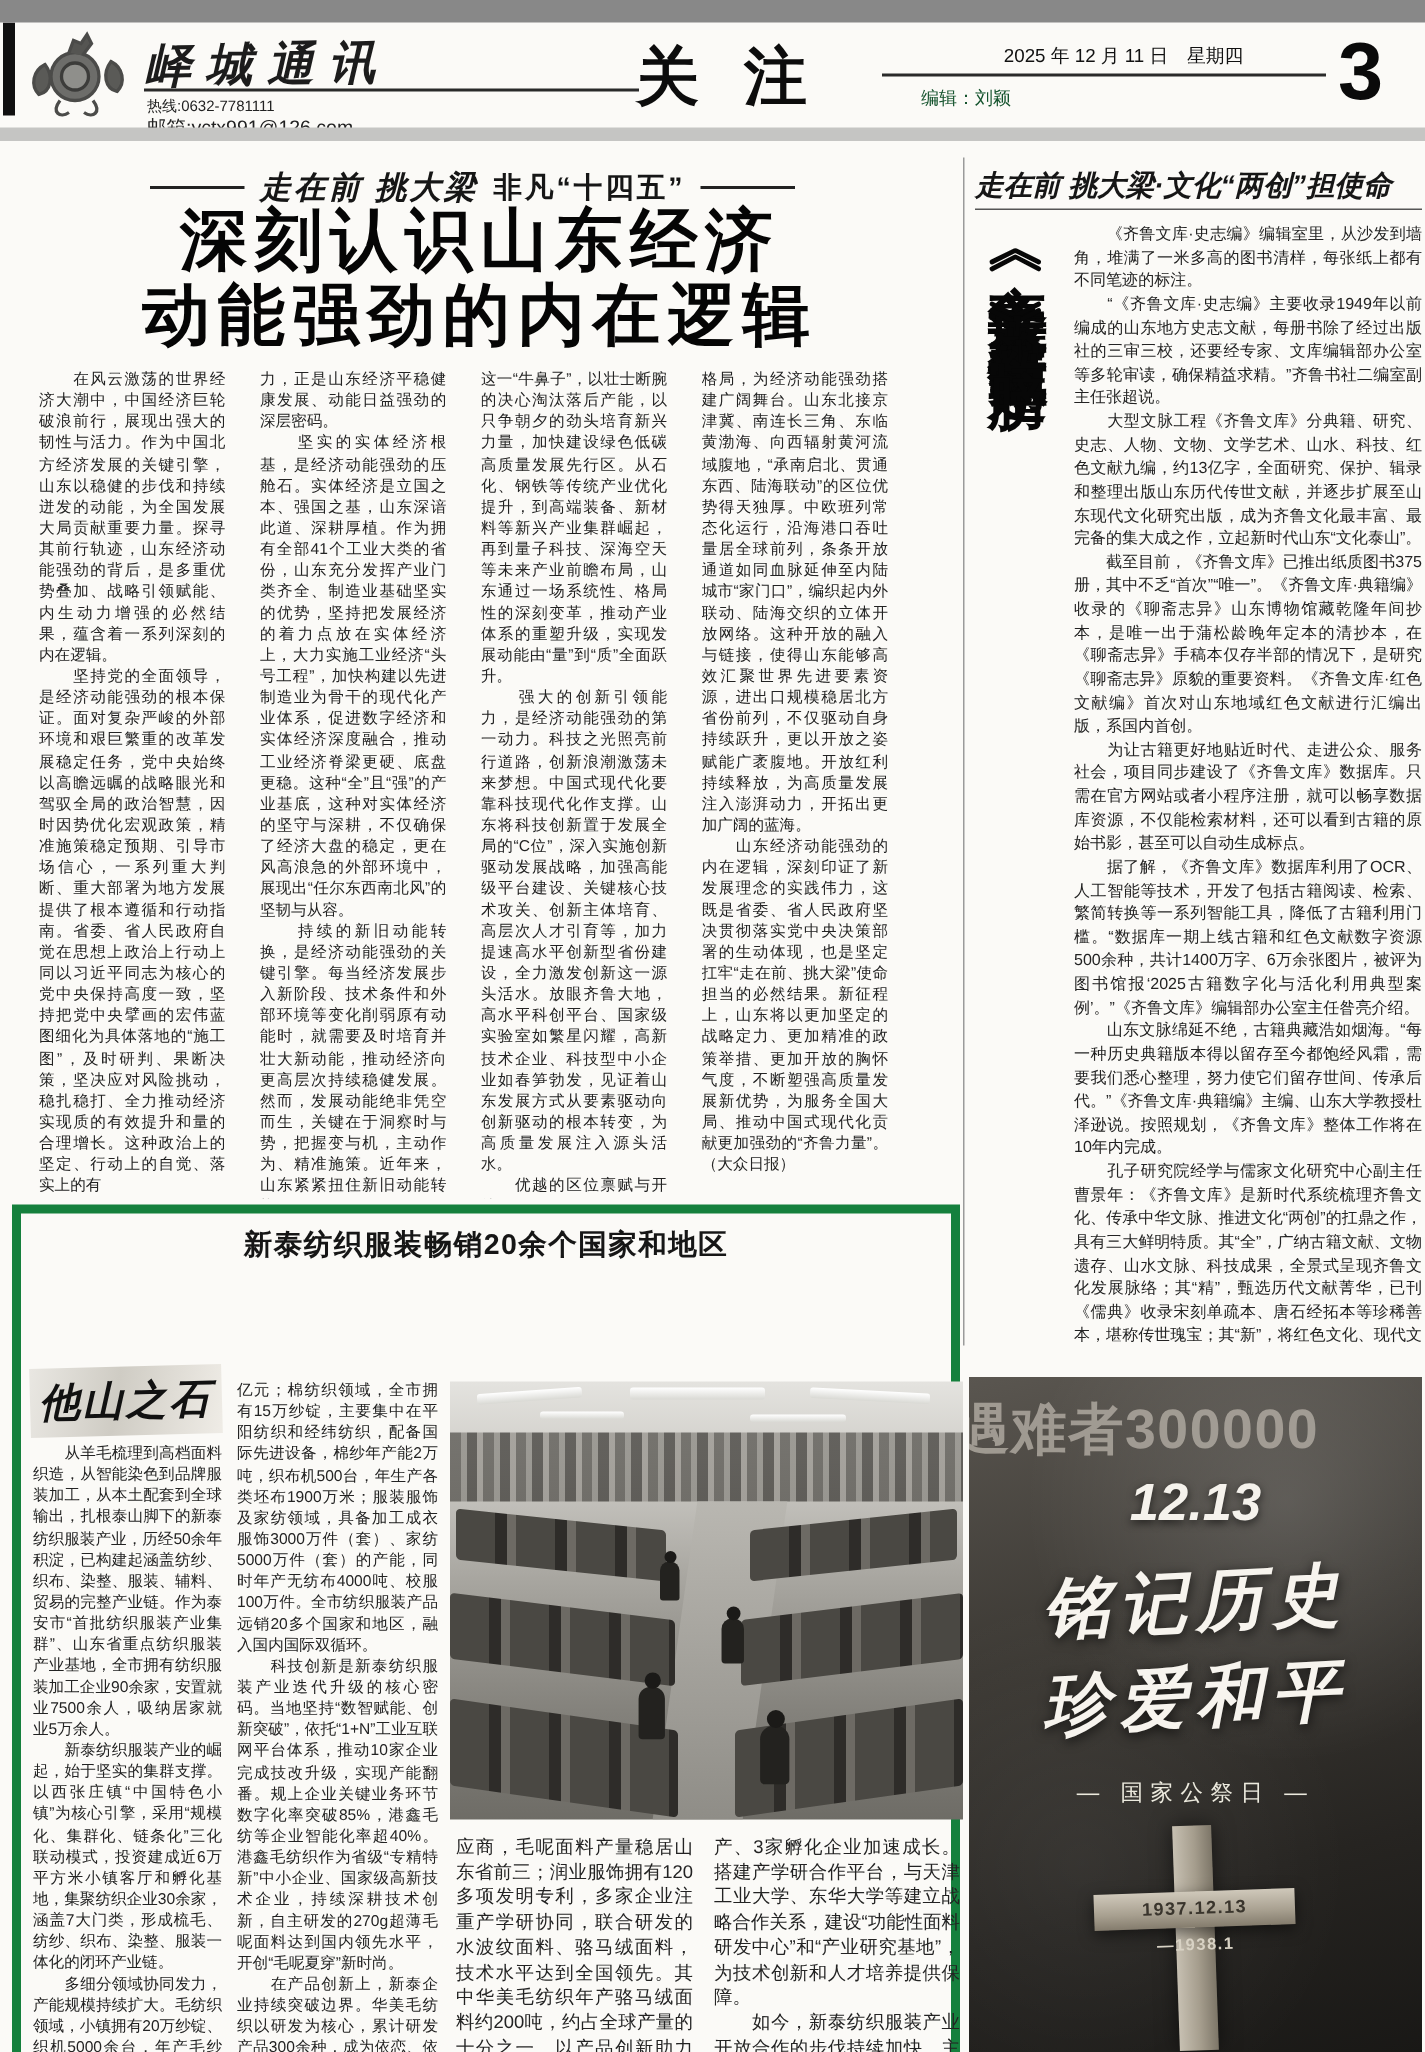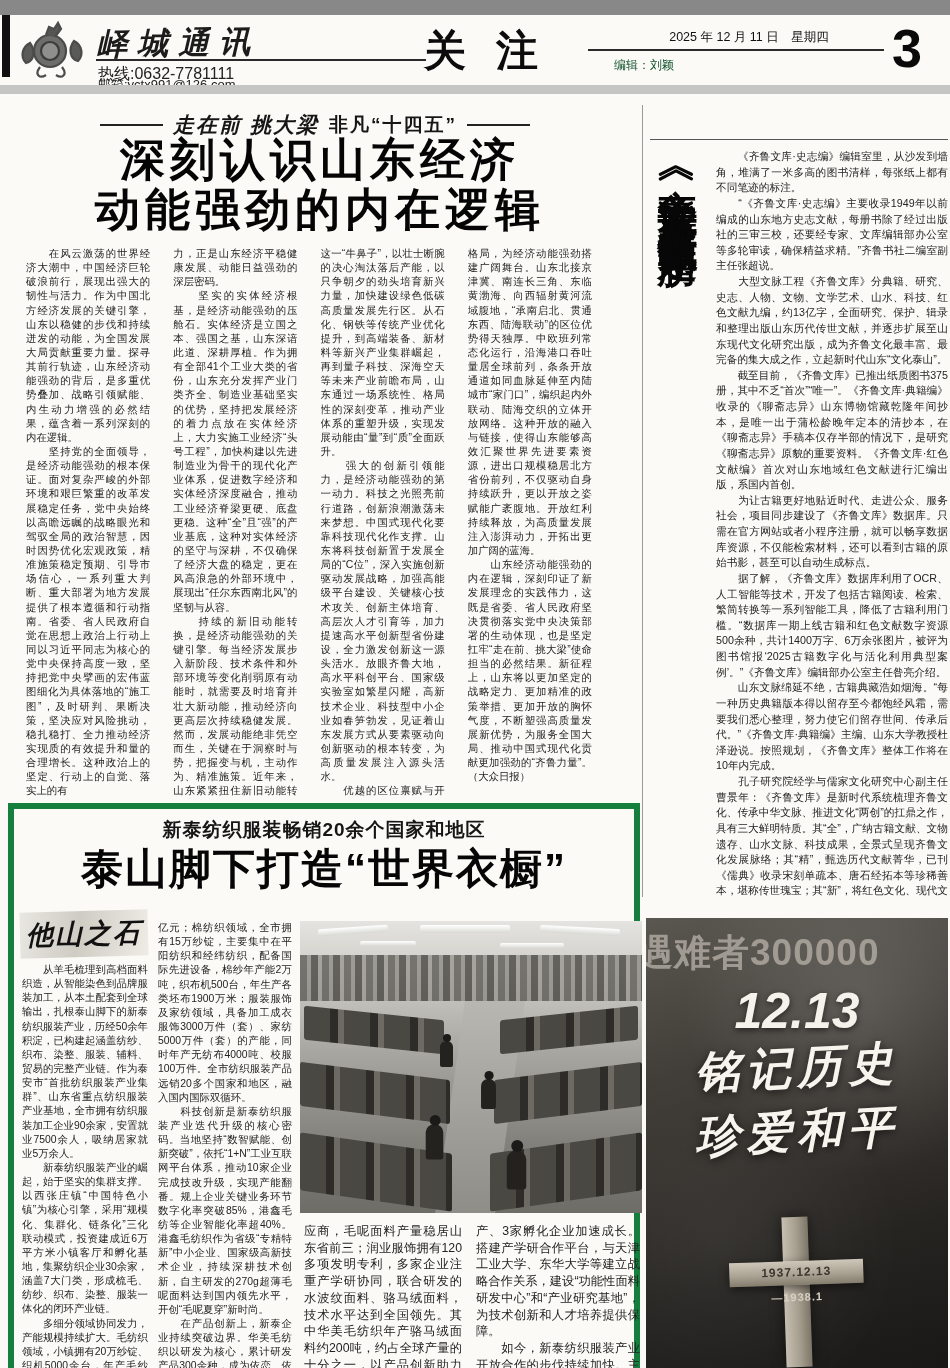--- a/index.html
+++ b/index.html
@@ -14,21 +14,21 @@
   .rule { background:#2a2a2a; }
 
   
   .black-bar { left:2px; top:0; width:8px; height:62px; background:#101010; }
   .logo { left:16px; top:2px; width:72px; height:62px; }
   .masthead-title {
     left:96px; top:6px; width:330px; font-size:31px; font-weight:bold;
     font-style:italic; letter-spacing:10px; color:#1c1c1c; transform:rotate(-1deg);
   }
   .masthead-rule { left:96px; top:44px; width:330px; height:2px; }
-  .masthead-hotline { left:98px; top:49px; font-size:16px; color:#222;text-align:right; }
+  .masthead-hotline { left:98px; top:49px; font-size:10px; color:#222;text-align:right; }
   .masthead-email { left:98px; top:61px; font-size:13px; color:#222; }
   .section-title { left:424px; top:8px; font-size:42px; font-weight:700; letter-spacing:30px; color:#0c0c0c; }
   .masthead-date { left:614px; top:14px; width:270px; font-size:12.5px; text-align:center; color:#111; }
   .date-rule { left:588px; top:34px; width:296px; height:1.5px; }
   .masthead-editor { left:614px; top:42px; width:200px; font-size:12px; color:#14532d; }
   .page-number { left:892px; top:2px; font-size:54px; font-weight:900; color:#0a0a0a; }
   .gray-band { left:0; top:70px; width:950px; height:9px; background:#c5c5c3; }
 
   
   .main-kicker-row { left:100px; top:96px; width:430px; display:flex; align-items:center; gap:10px; }
@@ -77,21 +77,21 @@
   .worker::before { content:""; position:absolute; left:3px; top:-7px; width:8px; height:8px; border-radius:50%; background:#1b1a18; }
 
   
   .memorial { left:646px; top:903px; width:302px; height:463px; overflow:hidden; color:#f2efe9;
     background:
       radial-gradient(circle at 70% 18%, rgba(255,255,255,.14), rgba(0,0,0,0) 40%),
       radial-gradient(circle at 25% 70%, rgba(255,255,255,.06), rgba(0,0,0,0) 45%),
       linear-gradient(165deg,#5a5650 0%,#3b3833 38%,#262421 70%,#181715 100%); }
   .mem-overlay { position:absolute; left:-10px; top:10px; width:330px; font-size:37px; font-weight:900;
     color:#b3ada4; opacity:.8; white-space:nowrap; letter-spacing:1px; }
-  .mem-date { position:absolute; left:0; top:64px; width:100%; text-align:center; font-size:50px; font-weight:900;
+  .mem-date { position:absolute; left:0; top:64px; width:100%; text-align:center; font-size:35px; font-weight:900;
     color:#f5f2ec; font-style:italic; text-shadow:0 2px 6px rgba(0,0,0,.6); }
   .mem-slogan { position:absolute; width:100%; text-align:center; font-size:45px; font-weight:900; font-style:italic;
     letter-spacing:6px; color:#f7f4ee; transform:rotate(-3deg); text-shadow:0 2px 8px rgba(0,0,0,.7); }
   .mem-label { position:absolute; left:0; top:268px; width:100%; text-align:center; font-size:15px;
     letter-spacing:5px; color:#eceade; }
   .stone { position:absolute; left:50%; bottom:14px; transform:translateX(-50%) rotate(-2deg); width:150px; height:150px; }
   .stone-v { position:absolute; left:62px; top:0; width:26px; height:150px;
     background:linear-gradient(90deg,#c7c0b2,#a59d8d 55%,#7d7668); box-shadow:0 0 14px rgba(0,0,0,.55); }
   .stone-h { position:absolute; left:8px; top:44px; width:134px; height:24px;
     background:linear-gradient(180deg,#cfc8ba,#a79f8f 60%,#847c6d); box-shadow:0 3px 10px rgba(0,0,0,.5); }
@@ -148,34 +148,34 @@
 　　坚实的实体经济根基，是经济动能强劲的压舱石。实体经济是立国之本、强国之基，山东深谙此道、深耕厚植。作为拥有全部41个工业大类的省份，山东充分发挥产业门类齐全、制造业基础坚实的优势，坚持把发展经济的着力点放在实体经济上，大力实施工业经济“头号工程”，加快构建以先进制造业为骨干的现代化产业体系，促进数字经济和实体经济深度融合，推动工业经济脊梁更硬、底盘更稳。这种“全”且“强”的产业基底，这种对实体经济的坚守与深耕，不仅确保了经济大盘的稳定，更在风高浪急的外部环境中，展现出“任尔东西南北风”的坚韧与从容。
 　　持续的新旧动能转换，是经济动能强劲的关键引擎。每当经济发展步入新阶段、技术条件和外部环境等变化削弱原有动能时，就需要及时培育并壮大新动能，推动经济向更高层次持续稳健发展。然而，发展动能绝非凭空而生，关键在于洞察时与势，把握变与机，主动作为、精准施策。近年来，山东紧紧扭住新旧动能转换</div>
     <div class="main-col body-text">这一“牛鼻子”，以壮士断腕的决心淘汰落后产能，以只争朝夕的劲头培育新兴力量，加快建设绿色低碳高质量发展先行区。从石化、钢铁等传统产业优化提升，到高端装备、新材料等新兴产业集群崛起，再到量子科技、深海空天等未来产业前瞻布局，山东通过一场系统性、格局性的深刻变革，推动产业体系的重塑升级，实现发展动能由“量”到“质”全面跃升。
 　　强大的创新引领能力，是经济动能强劲的第一动力。科技之光照亮前行道路，创新浪潮激荡未来梦想。中国式现代化要靠科技现代化作支撑。山东将科技创新置于发展全局的“C位”，深入实施创新驱动发展战略，加强高能级平台建设、关键核心技术攻关、创新主体培育、高层次人才引育等，加力提速高水平创新型省份建设，全力激发创新这一源头活水。放眼齐鲁大地，高水平科创平台、国家级实验室如繁星闪耀，高新技术企业、科技型中小企业如春笋勃发，见证着山东发展方式从要素驱动向创新驱动的根本转变，为高质量发展注入源头活水。
 　　优越的区位禀赋与开放</div>
     <div class="main-col body-text">格局，为经济动能强劲搭建广阔舞台。山东北接京津冀、南连长三角、东临黄渤海、向西辐射黄河流域腹地，“承南启北、贯通东西、陆海联动”的区位优势得天独厚。中欧班列常态化运行，沿海港口吞吐量居全球前列，条条开放通道如同血脉延伸至内陆城市“家门口”，编织起内外联动、陆海交织的立体开放网络。这种开放的融入与链接，使得山东能够高效汇聚世界先进要素资源，进出口规模稳居北方省份前列，不仅驱动自身持续跃升，更以开放之姿赋能广袤腹地。开放红利持续释放，为高质量发展注入澎湃动力，开拓出更加广阔的蓝海。
 　　山东经济动能强劲的内在逻辑，深刻印证了新发展理念的实践伟力，这既是省委、省人民政府坚决贯彻落实党中央决策部署的生动体现，也是坚定扛牢“走在前、挑大梁”使命担当的必然结果。新征程上，山东将以更加坚定的战略定力、更加精准的政策举措、更加开放的胸怀气度，不断塑强高质量发展新优势，为服务全国大局、推动中国式现代化贡献更加强劲的“齐鲁力量”。　　（大众日报）</div>
   </div>
 
   <div class="abs v-divider"></div>
+  <div class="abs culture-kicker">走在前 挑大梁·文化“两创”担使命</div>
   <div class="abs culture-kicker-rule"></div>
   <div class="abs culture-vtitle">《齐鲁文库》古老典籍生出数字翅膀</div>
   <div class="abs culture-body body-text">　　《齐鲁文库·史志编》编辑室里，从沙发到墙角，堆满了一米多高的图书清样，每张纸上都有不同笔迹的标注。
 　　“《齐鲁文库·史志编》主要收录1949年以前编成的山东地方史志文献，每册书除了经过出版社的三审三校，还要经专家、文库编辑部办公室等多轮审读，确保精益求精。”齐鲁书社二编室副主任张超说。
 　　大型文脉工程《齐鲁文库》分典籍、研究、史志、人物、文物、文学艺术、山水、科技、红色文献九编，约13亿字，全面研究、保护、辑录和整理出版山东历代传世文献，并逐步扩展至山东现代文化研究出版，成为齐鲁文化最丰富、最完备的集大成之作，立起新时代山东“文化泰山”。
 　　截至目前，《齐鲁文库》已推出纸质图书375册，其中不乏“首次”“唯一”。《齐鲁文库·典籍编》收录的《聊斋志异》山东博物馆藏乾隆年间抄本，是唯一出于蒲松龄晚年定本的清抄本，在《聊斋志异》手稿本仅存半部的情况下，是研究《聊斋志异》原貌的重要资料。《齐鲁文库·红色文献编》首次对山东地域红色文献进行汇编出版，系国内首创。
 　　为让古籍更好地贴近时代、走进公众、服务社会，项目同步建设了《齐鲁文库》数据库。只需在官方网站或者小程序注册，就可以畅享数据库资源，不仅能检索材料，还可以看到古籍的原始书影，甚至可以自动生成标点。
 　　据了解，《齐鲁文库》数据库利用了OCR、人工智能等技术，开发了包括古籍阅读、检索、繁简转换等一系列智能工具，降低了古籍利用门槛。“数据库一期上线古籍和红色文献数字资源500余种，共计1400万字、6万余张图片，被评为图书馆报‘2025古籍数字化与活化利用典型案例’。”《齐鲁文库》编辑部办公室主任昝亮介绍。
 　　山东文脉绵延不绝，古籍典藏浩如烟海。“每一种历史典籍版本得以留存至今都饱经风霜，需要我们悉心整理，努力使它们留存世间、传承后代。”《齐鲁文库·典籍编》主编、山东大学教授杜泽逊说。按照规划，《齐鲁文库》整体工作将在10年内完成。
 　　孔子研究院经学与儒家文化研究中心副主任曹景年：《齐鲁文库》是新时代系统梳理齐鲁文化、传承中华文脉、推进文化“两创”的扛鼎之作，具有三大鲜明特质。其“全”，广纳古籍文献、文物遗存、山水文脉、科技成果，全景式呈现齐鲁文化发展脉络；其“精”，甄选历代文献菁华，已刊《儒典》收录宋刻单疏本、唐石经拓本等珍稀善本，堪称传世瑰宝；其“新”，将红色文化、现代文化纳入谱系，彰显鲜明时代特征，更打造数字化数据库，为文化传承注入新活力。　（大众日报）</div>
 
   <div class="abs taishan-box">
     <div class="abs taishan-kicker">新泰纺织服装畅销20余个国家和地区</div>
-    <div class="abs taishan-headline">泰山脚下打造“世界衣橱”</div>
 
     <div class="abs taishan-banner">他山之石</div>
 
     <div class="abs t-col body-text" style="left:8px;  top:154px; width:126px; height:412px;">　　从羊毛梳理到高档面料织造，从智能染色到品牌服装加工，从本土配套到全球输出，扎根泰山脚下的新泰纺织服装产业，历经50余年积淀，已构建起涵盖纺纱、织布、染整、服装、辅料、贸易的完整产业链。作为泰安市“首批纺织服装产业集群”、山东省重点纺织服装产业基地，全市拥有纺织服装加工企业90余家，安置就业7500余人，吸纳居家就业5万余人。
 　　新泰纺织服装产业的崛起，始于坚实的集群支撑。以西张庄镇“中国特色小镇”为核心引擎，采用“规模化、集群化、链条化”三化联动模式，投资建成近6万平方米小镇客厅和孵化基地，集聚纺织企业30余家，涵盖7大门类，形成梳毛、纺纱、织布、染整、服装一体化的闭环产业链。
 　　多细分领域协同发力，产能规模持续扩大。毛纺织领域，小镇拥有20万纱锭、织机5000余台，年产毛纱2.5万吨、高档毛呢布料5300万米，年可实现销售收入10</div>
     <div class="abs t-col body-text" style="left:144px; top:112px; width:134px; height:454px;">亿元；棉纺织领域，全市拥有15万纱锭，主要集中在平阳纺织和经纬纺织，配备国际先进设备，棉纱年产能2万吨，织布机500台，年生产各类坯布1900万米；服装服饰及家纺领域，具备加工成衣服饰3000万件（套）、家纺5000万件（套）的产能，同时年产无纺布4000吨、校服100万件。全市纺织服装产品远销20多个国家和地区，融入国内国际双循环。
 　　科技创新是新泰纺织服装产业迭代升级的核心密码。当地坚持“数智赋能、创新突破”，依托“1+N”工业互联网平台体系，推动10家企业完成技改升级，实现产能翻番。规上企业关键业务环节数字化率突破85%，港鑫毛纺等企业智能化率超40%。港鑫毛纺织作为省级“专精特新”中小企业、国家级高新技术企业，持续深耕技术创新，自主研发的270g超薄毛呢面料达到国内领先水平，开创“毛呢夏穿”新时尚。
 　　在产品创新上，新泰企业持续突破边界。华美毛纺织以研发为核心，累计研发产品300余种，成为依恋、依芙丽等知名品牌的专供供</div>
 
@@ -203,20 +203,21 @@
 　　好的营商环境是产业蓬勃生长的沃土。新泰投资近12亿元建设的产业孵化基地，配套完善水电气等基础设施，实现企业“拎包入住”，已吸引6家企业落地投</div>
     <div class="abs t-col-lg body-text" style="left:462px; top:414px; width:164px; height:158px;">产、3家孵化企业加速成长。搭建产学研合作平台，与天津工业大学、东华大学等建立战略合作关系，建设“功能性面料研发中心”和“产业研究基地”，为技术创新和人才培养提供保障。
 　　如今，新泰纺织服装产业开放合作的步伐持续加快。主动赴南京、苏州、常熟开展“双招双引”，与波司登、千仞岗等知名企业达成代加工基地建设、国风系列羽绒服加工等合作意向，不断补全产业链短板、强化产业链优势，进一步拓宽市场空间。　（大众日报）</div>
   </div>
 
   <div class="abs memorial">
     <div class="mem-overlay">遇难者300000</div>
     <div class="mem-date">12.13</div>
     <div class="mem-slogan" style="top:120px;">铭记历史</div>
     <div class="mem-slogan" style="top:184px;">珍爱和平</div>
+    <div class="mem-label">— 国家公祭日 —</div>
     <div class="stone">
       <div class="stone-v"></div>
       <div class="stone-h"></div>
       <div class="stone-d1">1937.12.13</div>
       <div class="stone-d2">—1938.1</div>
     </div>
   </div>
 
 </div>
 

